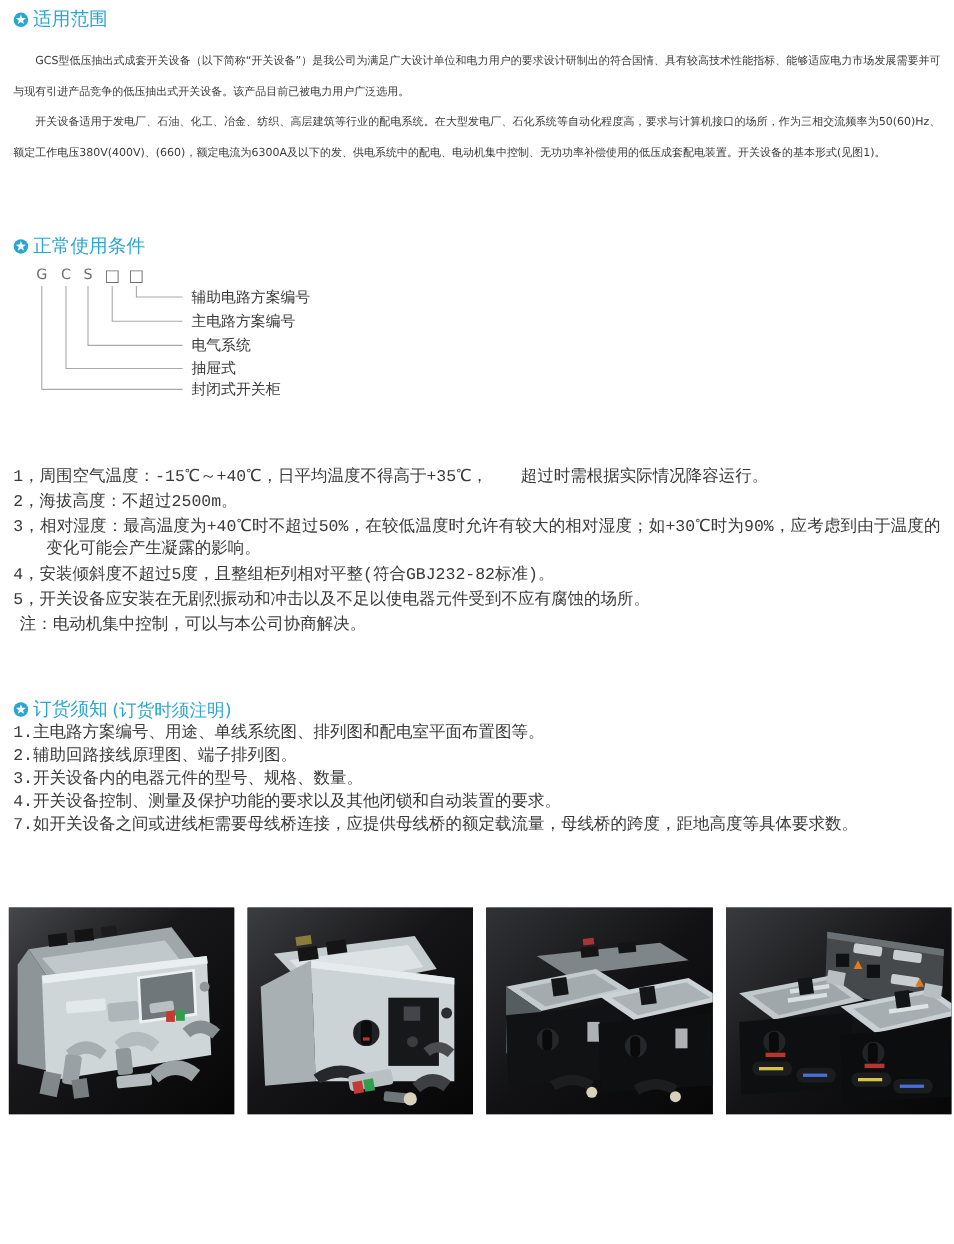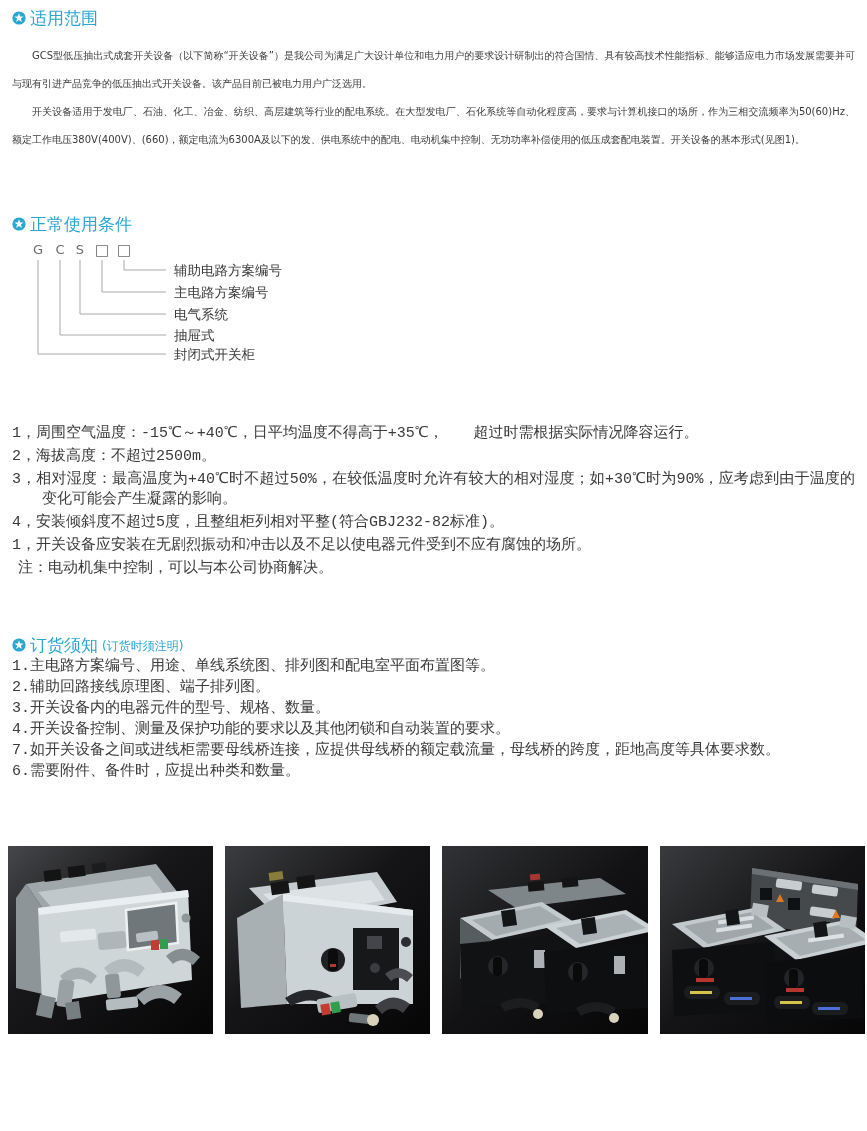--- a/index.html
+++ b/index.html
@@ -15,21 +15,21 @@
     color:var(--ink);
   }
   .page{padding:8px 12px 0 12px;}
 
   .sec-head{
     display:flex;align-items:center;gap:4px;
     font-size:17px;line-height:20px;color:var(--accent);
     font-weight:500;margin:0;
   }
   .sec-head .star-icon{display:inline-flex;flex:0 0 auto;}
-  .sec-head .sub{font-size:12px;font-weight:400;align-self:center;margin-top:2px;}
+  .sec-head .sub{font-size:16px;font-weight:400;align-self:center;margin-top:2px;}
 
   .para{
     font-size:10px;line-height:28px;margin:0;
     text-indent:2em;text-align:justify;
   }
   .paras{margin-top:14px;}
 
   .sec-model{margin-top:60px;}
   .model-svg{display:block;margin:6px 0 0 6px;}
   .model-svg text{font-family:"DejaVu Sans","Liberation Sans",sans-serif;}
@@ -110,21 +110,21 @@
       </g>
     </svg>
   </section>
 
   <section class="sec-conditions">
     <div class="list">
       <p class="li">1，周围空气温度：-15℃～+40℃，日平均温度不得高于+35℃，　　超过时需根据实际情况降容运行。</p>
       <p class="li">2，海拔高度：不超过2500m。</p>
       <p class="li">3，相对湿度：最高温度为+40℃时不超过50%，在较低温度时允许有较大的相对湿度；如+30℃时为90%，应考虑到由于温度的变化可能会产生凝露的影响。</p>
       <p class="li">4，安装倾斜度不超过5度，且整组柜列相对平整(符合GBJ232-82标准)。</p>
-      <p class="li">1，开关设备应安装在无剧烈振动和冲击以及不足以使电器元件受到不应有腐蚀的场所。</p>
+      <p class="li">5，开关设备应安装在无剧烈振动和冲击以及不足以使电器元件受到不应有腐蚀的场所。</p>
       <p class="li note">注：电动机集中控制，可以与本公司协商解决。</p>
     </div>
   </section>
 
   <section class="sec-ordering">
     <h2 class="sec-head">
       <span class="star-icon">
         <svg width="14" height="14" viewBox="0 0 14 14">
           <circle cx="7" cy="7" r="6.6" fill="var(--accent)"></circle>
           <polygon fill="#ffffff" points="7,2.2 8.18,5.38 11.57,5.52 8.9,7.62 9.82,10.88 7,9 4.18,10.88 5.1,7.62 2.43,5.52 5.82,5.38"></polygon>
@@ -132,21 +132,20 @@
       </span>
       <span>订货须知</span>
       <span class="sub">(订货时须注明)</span>
     </h2>
     <div class="list list-ord">
       <p class="li">1.主电路方案编号、用途、单线系统图、排列图和配电室平面布置图等。</p>
       <p class="li">2.辅助回路接线原理图、端子排列图。</p>
       <p class="li">3.开关设备内的电器元件的型号、规格、数量。</p>
       <p class="li">4.开关设备控制、测量及保护功能的要求以及其他闭锁和自动装置的要求。</p>
       <p class="li">7.如开关设备之间或进线柜需要母线桥连接，应提供母线桥的额定载流量，母线桥的跨度，距地高度等具体要求数。</p>
-      <p class="li">6.需要附件、备件时，应提出种类和数量。</p>
     </div>
   </section>
 
   <div class="photos">
 
     <svg class="photo" width="205" height="188" viewBox="0 0 205 188" role="img" aria-label="drawer-unit-open-with-handle-accessories">
       <defs>
         <linearGradient id="bgA" x1="0" y1="0" x2="1" y2="1">
           <stop offset="0" stop-color="#46474a"></stop>
             <stop offset="0.4" stop-color="#18181a"></stop>

